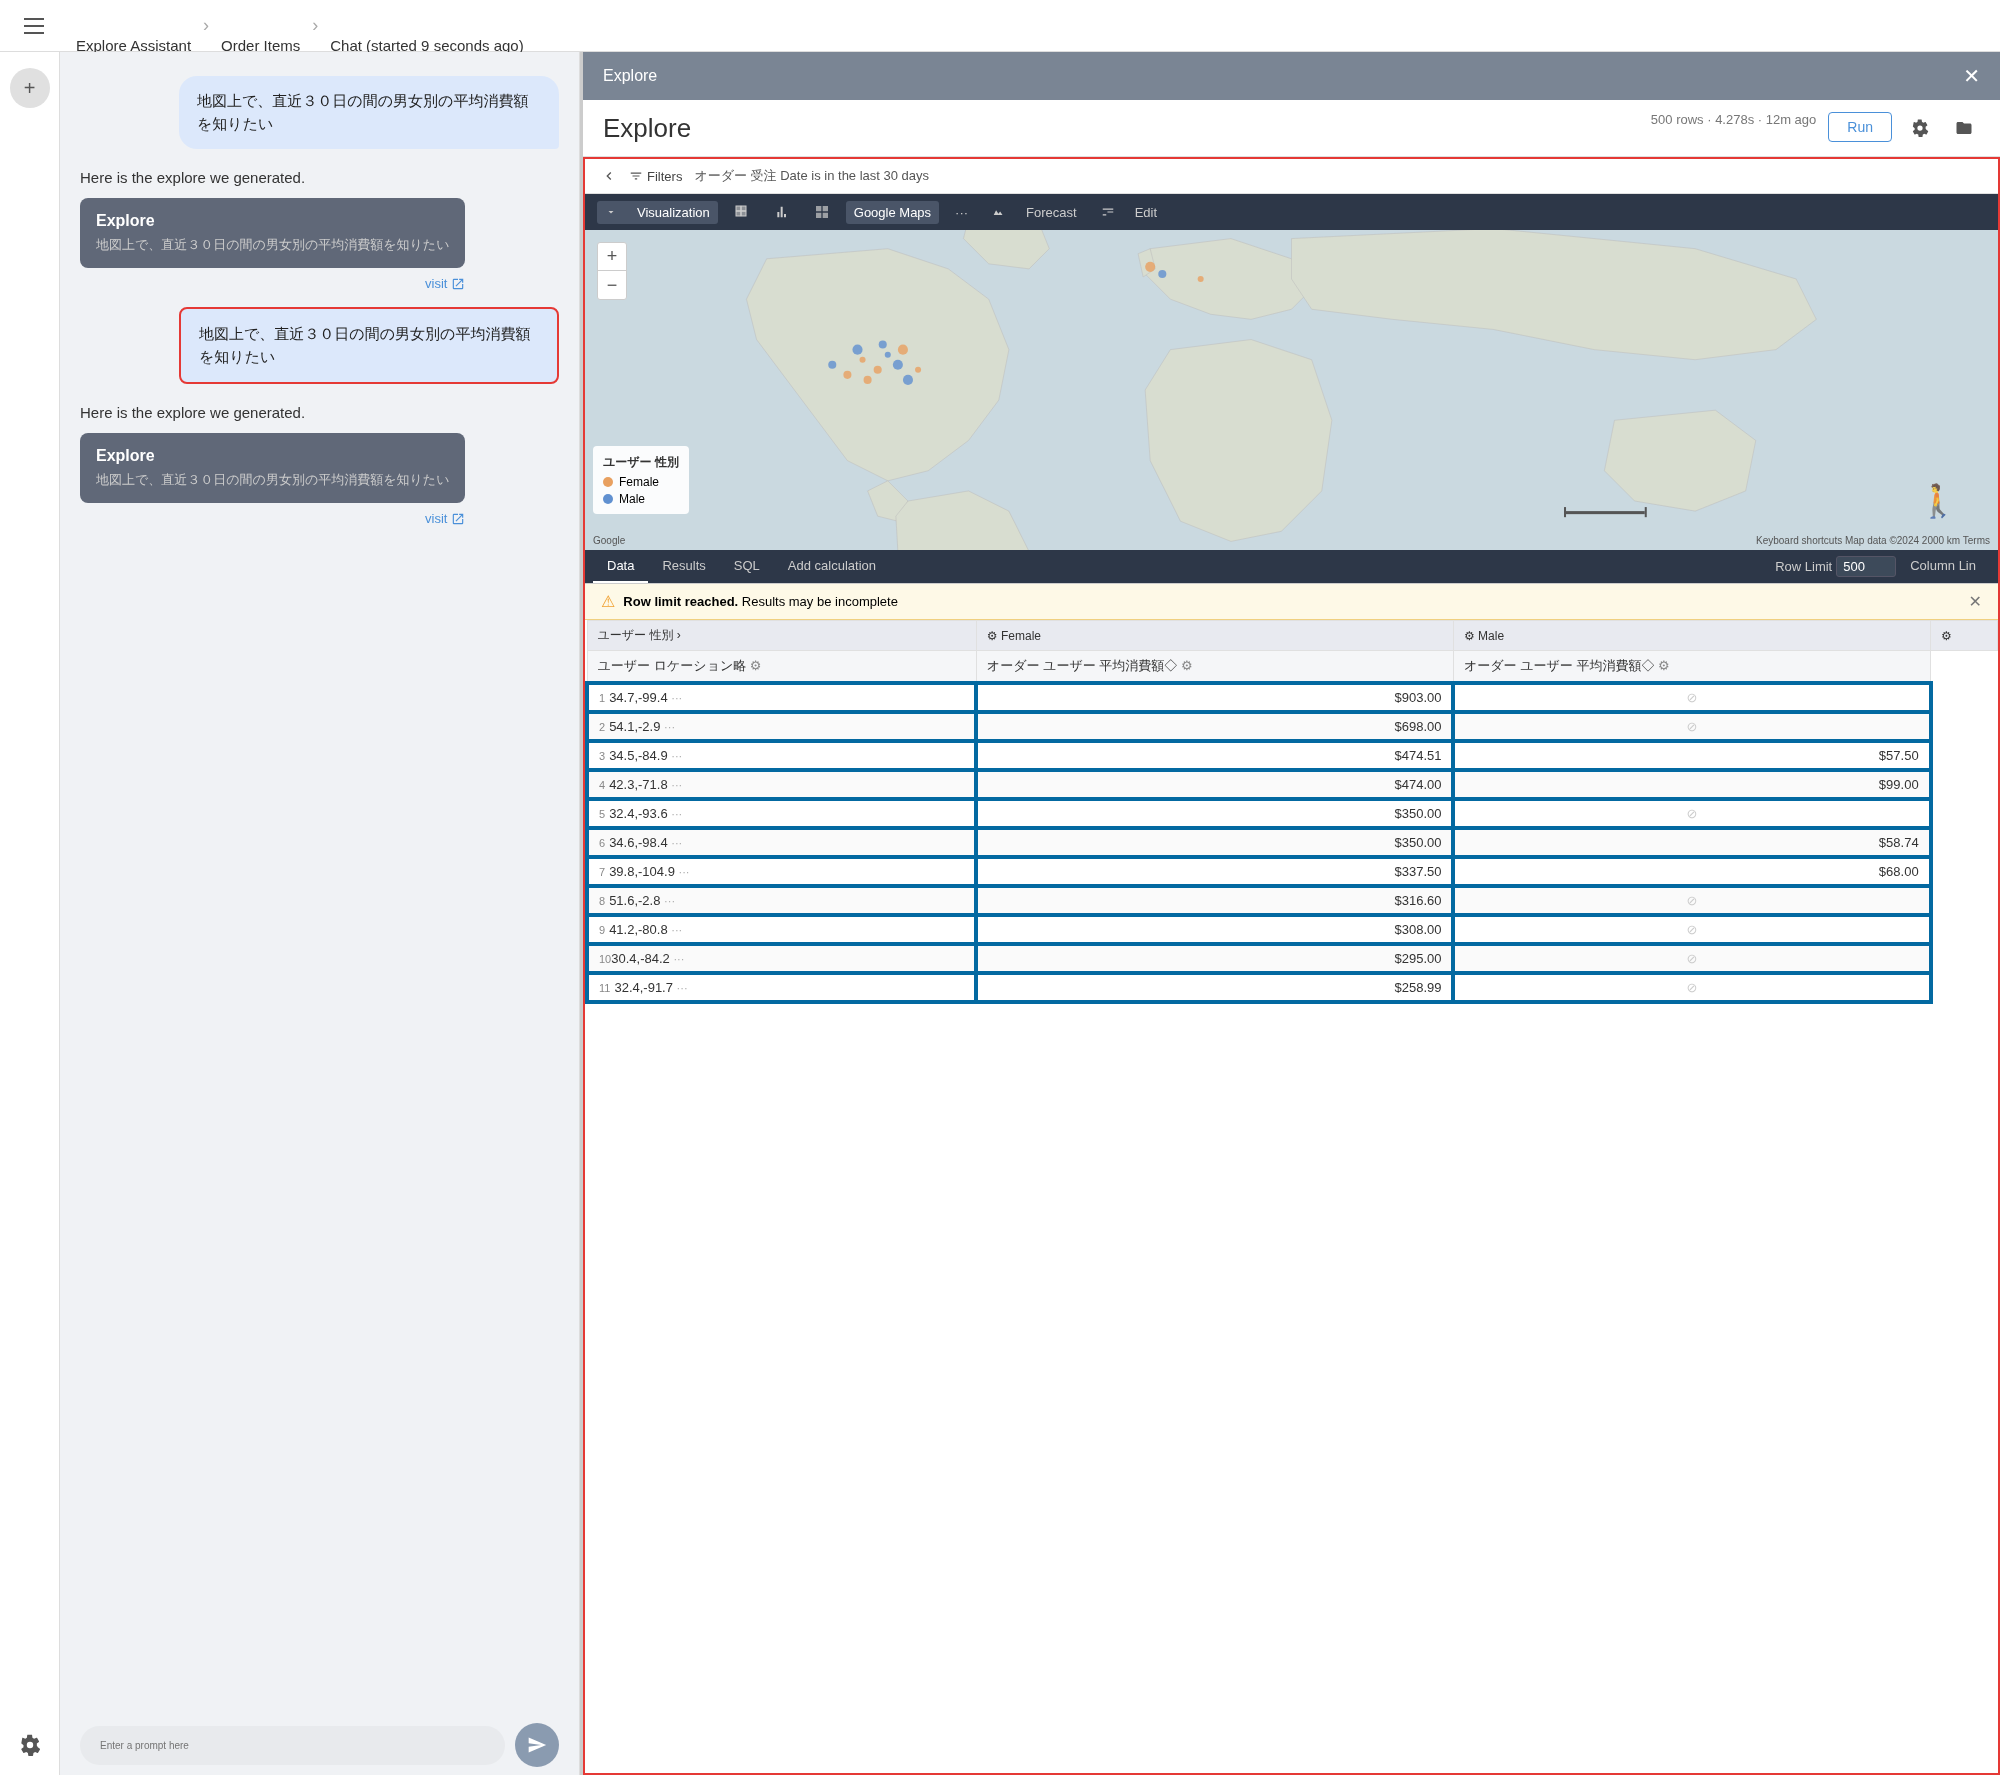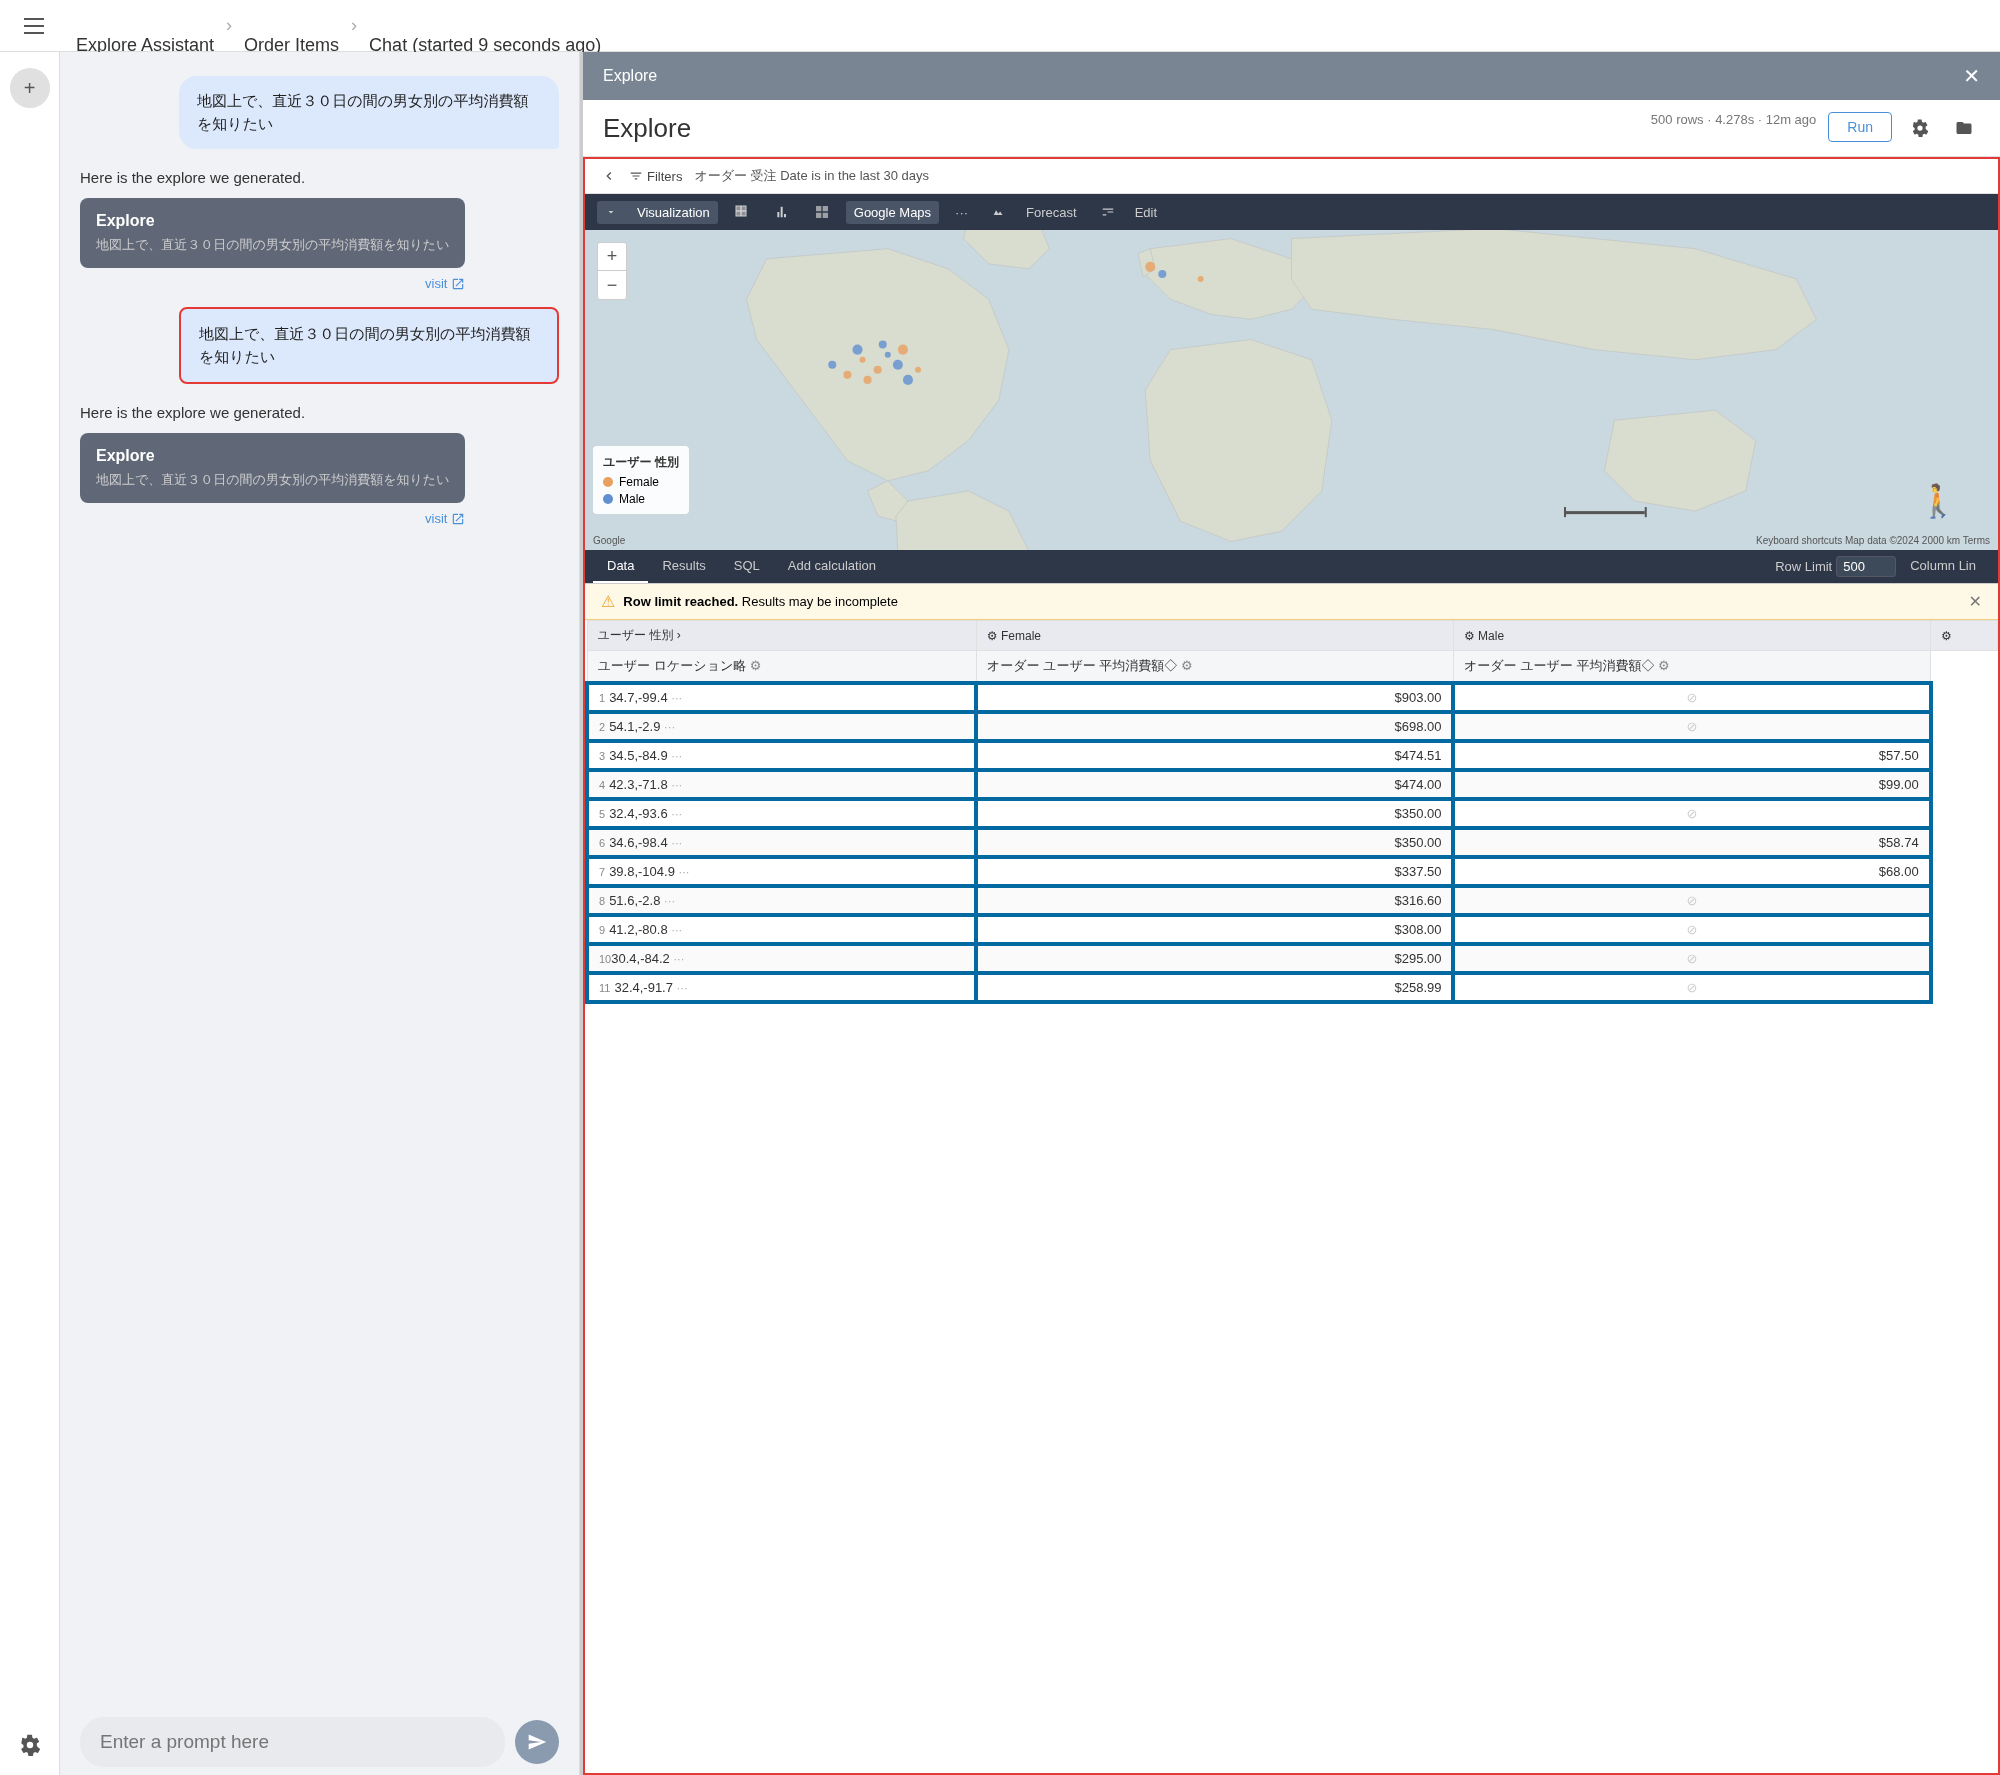--- a/index.html
+++ b/index.html
@@ -7,21 +7,21 @@
 
     
     .top-nav {
       display: flex; align-items: center; background: #fff; border-bottom: 1px solid #ddd;
       padding: 0 16px; height: 52px; gap: 0;
     }
     .hamburger-btn { width: 36px; height: 36px; display: flex; align-items: center; justify-content: center; cursor: pointer; margin-right: 12px; }
     .hamburger-icon { display: flex; flex-direction: column; gap: 5px; }
     .hamburger-icon span { width: 20px; height: 2px; background: #555; display: block; }
     .breadcrumb { display: flex; align-items: center; gap: 0; }
-    .breadcrumb-item { font-size: 18px; color: #333; padding: 6px 12px; margin-top: 39px; }
+    .breadcrumb-item { font-size: 15px; color: #333; padding: 6px 12px; margin-top: 39px; }
     .breadcrumb-item.active { font-weight: 500; }
     .breadcrumb-sep { color: #aaa; font-size: 18px; }
 
     
     .main-layout { display: flex; flex: 1; overflow: hidden; }
 
     
     .left-sidebar { width: 60px; background: #fff; border-right: 1px solid #ddd; display: flex; flex-direction: column; align-items: center; padding-top: 16px; gap: 12px; }
     .sidebar-add-btn { width: 40px; height: 40px; border-radius: 50%; background: #e0e0e0; display: flex; align-items: center; justify-content: center; cursor: pointer; font-size: 20px; color: #555; }
 
@@ -38,21 +38,21 @@
     .msg-assistant .bubble-text { font-size: 15px; color: #333; margin-bottom: 8px; padding: 4px 0; }
 
     .explore-card { background: #606878; border-radius: 8px; padding: 14px 16px; color: #fff; }
     .explore-card .card-title { font-size: 16px; font-weight: 600; margin-bottom: 6px; }
     .explore-card .card-desc { font-size: 13px; color: #ccc; line-height: 1.4; }
     .visit-link { display: flex; align-items: center; justify-content: flex-end; gap: 4px; margin-top: 8px; color: #4a90d9; font-size: 13px; cursor: pointer; text-decoration: none; }
 
     
     .chat-input-area { padding: 16px 20px 8px; display: flex; flex-direction: column; gap: 6px; background: #f0f2f5; }
     .input-row { display: flex; align-items: center; gap: 10px; }
-    .chat-input { flex: 1; background: #e8eaed; border: none; border-radius: 24px; padding: 14px 20px; font-size: 19px; color: #999; outline: none; }
+    .chat-input { flex: 1; background: #e8eaed; border: none; border-radius: 24px; padding: 14px 20px; font-size: 10px; color: #999; outline: none; }
     .send-btn { width: 44px; height: 44px; border-radius: 50%; background: #8a9bb0; border: none; cursor: pointer; display: flex; align-items: center; justify-content: center; }
     .send-btn svg { fill: #fff; }
     .disclaimer { font-size: 12px; color: #777; text-align: center; padding-bottom: 8px; }
     .settings-btn { width: 36px; height: 36px; display: flex; align-items: center; justify-content: center; cursor: pointer; }
 
     
     .explore-panel { flex: 1; background: #fff; display: flex; flex-direction: column; border-left: 3px solid #ccc; }
     .explore-header { background: #7a8594; padding: 12px 20px; display: flex; align-items: center; justify-content: space-between; }
     .explore-title { color: #fff; font-size: 16px; font-weight: 500; }
     .explore-close { color: #fff; font-size: 20px; cursor: pointer; background: none; border: none; }

